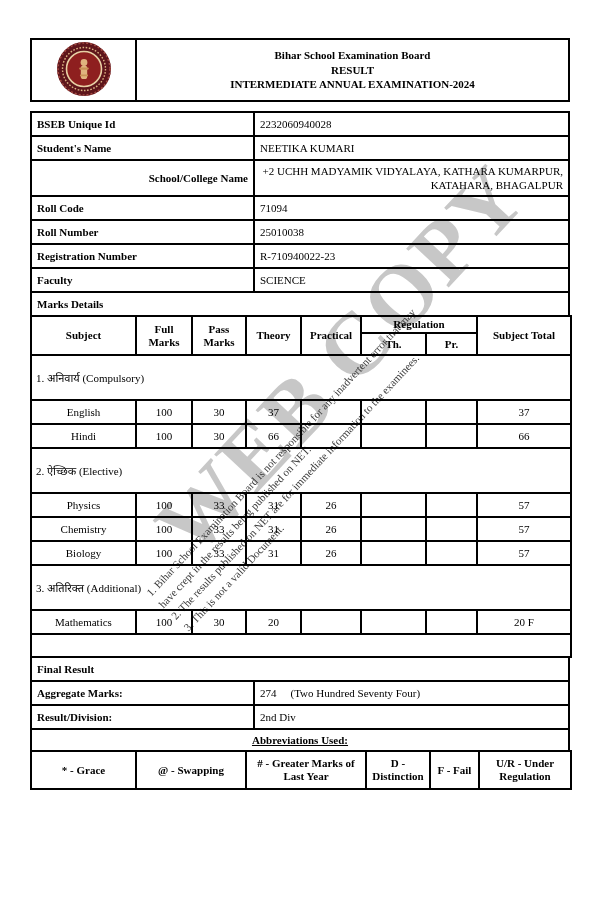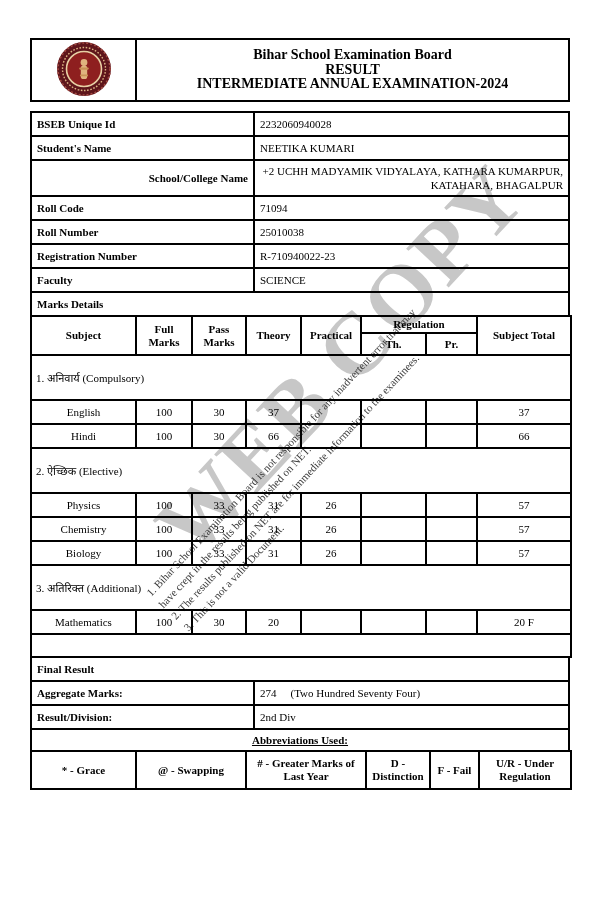--- a/index.html
+++ b/index.html
@@ -21,21 +21,21 @@
   .content { position:relative; z-index:1; padding:38px 30px 0 30px; }
   table { border-collapse:collapse; table-layout:fixed; width:540px;
     background:transparent; }
   td { border:2px solid #000; font-size:11px; padding:1px 5px;
     vertical-align:middle; overflow:hidden; }
   .stack { margin-top:-2px; }
 
   
   .hdr-logo-cell { width:105px; text-align:center; height:60px; }
   .hdr-title-cell { text-align:center; font-weight:bold; line-height:14.5px; }
-  .hdr-title-cell .l1,.hdr-title-cell .l2,.hdr-title-cell .l3 { font-size:14px; }
+  .hdr-title-cell .l1,.hdr-title-cell .l2,.hdr-title-cell .l3 { font-size:11px; }
   .gap { height:9px; }
 
   
   .lbl { font-weight:bold; }
   .h24 { height:24px; }
   .h34 { height:36px; line-height:14px;text-align:right; }
   .h22 { height:22px; }
   .h18 { height:18px; }
   .h38 { height:38px; }
   .full-row { font-weight:bold; }

